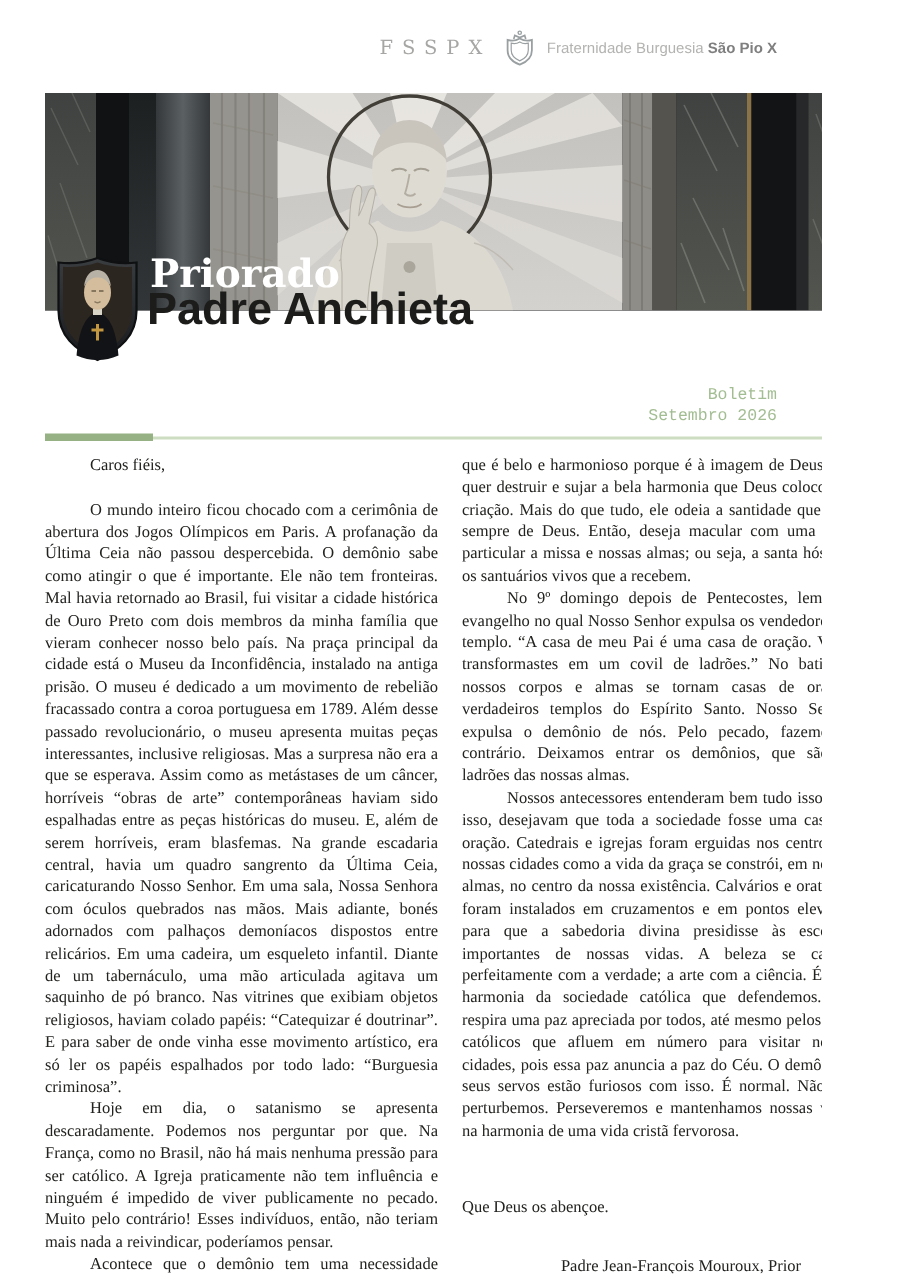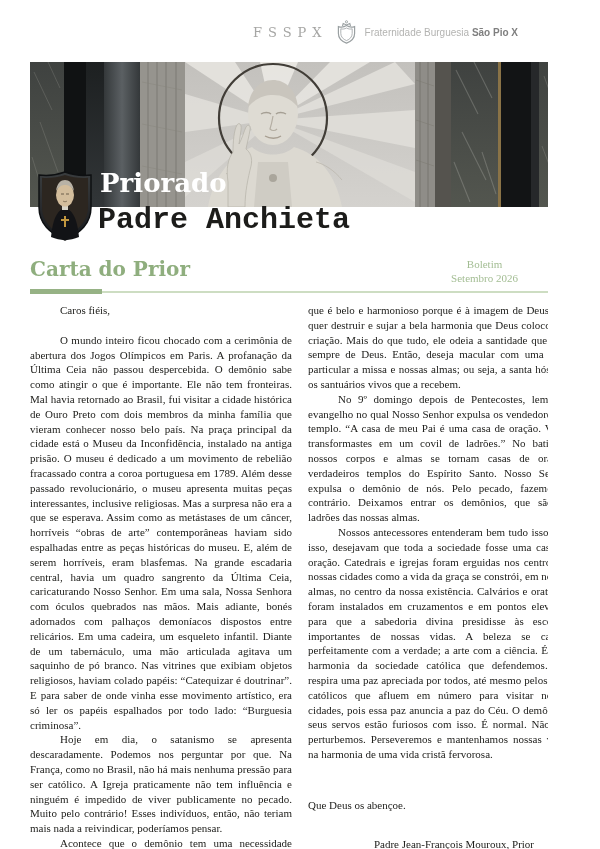--- a/index.html
+++ b/index.html
@@ -65,46 +65,46 @@
     left: 100px;
     z-index: 4;
     font-family: "DejaVu Serif", serif;
     font-weight: 700;
     font-size: 26px;
     line-height: 31px;
     color: #ffffff;
   }
   .page-title {
     position: absolute;
-    top: 202px;
+    top: 189px;
     left: 98px;
     z-index: 4;
-    font-family: Liberation Mono, monospace;
+    font-family: Liberation Sans, sans-serif;
     font-weight: 700;
     font-size: 30px;
     line-height: 36px;
     color: #1c1c1a;
   }
 
   
   .section-title {
     position: absolute;
     top: 257px;
     left: 30px;
     font-family: "DejaVu Serif", serif;
     font-weight: 700;
     font-size: 20px;
     color: #8fae7e;
   }
   .issue {
     position: absolute;
     top: 257px;
     right: 30px;
-    text-align: center;
-    font-family: Liberation Serif, serif;
+    text-align: right;
+    font-family: Liberation Mono, monospace;
     font-size: 11px;
     line-height: 14px;
     color: #a3bd93;
   }
   .divider {
     position: absolute;
     top: 289px;
     left: 30px;
     width: 540px;
     height: 6px;
@@ -260,21 +260,20 @@
       <path d="M19 20 C20 12 24 9 28 9 C32 9 36 12 37 20 C34 15 31 14 28 14 C25 14 22 15 19 20 Z" fill="#b8b2a6"></path>
       <path d="M24 23 H27 M29 23 H32" stroke="#6d5f4a" stroke-width="1"></path>
       <path d="M26 30 C27 31 29 31 30 30" stroke="#8a7a60" stroke-width="1" fill="none"></path>
       <path d="M28 45 V56 M24 49 H32" stroke="#c2973f" stroke-width="2"></path>
     </svg>
   </div>
 
   <div class="overline">Priorado</div>
   <div class="page-title">Padre Anchieta</div>
 
-  <div class="section-title">Carta do Prior</div>
   <div class="issue">
     <div>Boletim</div>
     <div>Setembro 2026</div>
   </div>
   <div class="divider">
     <span class="line"></span>
     <span class="bar"></span>
   </div>
 
   <div class="columns">

